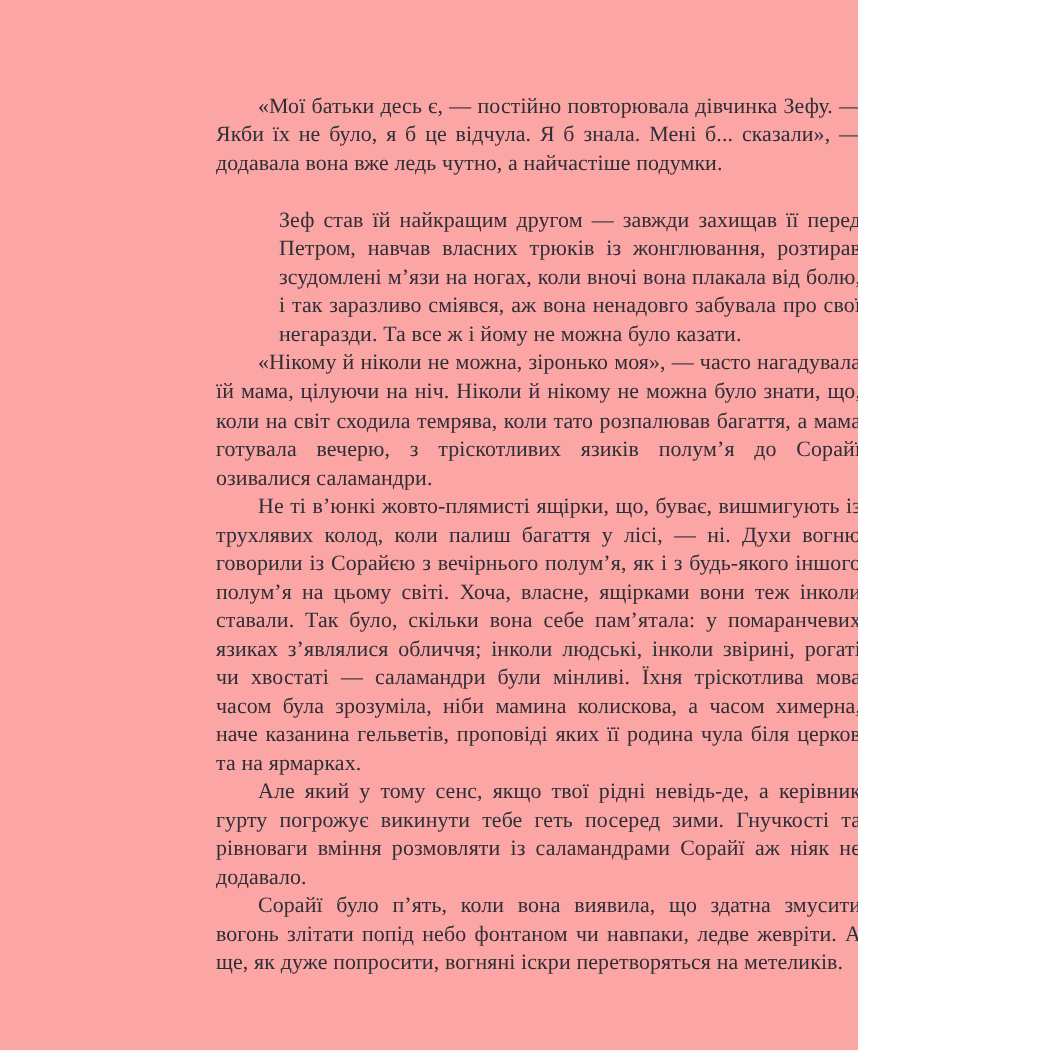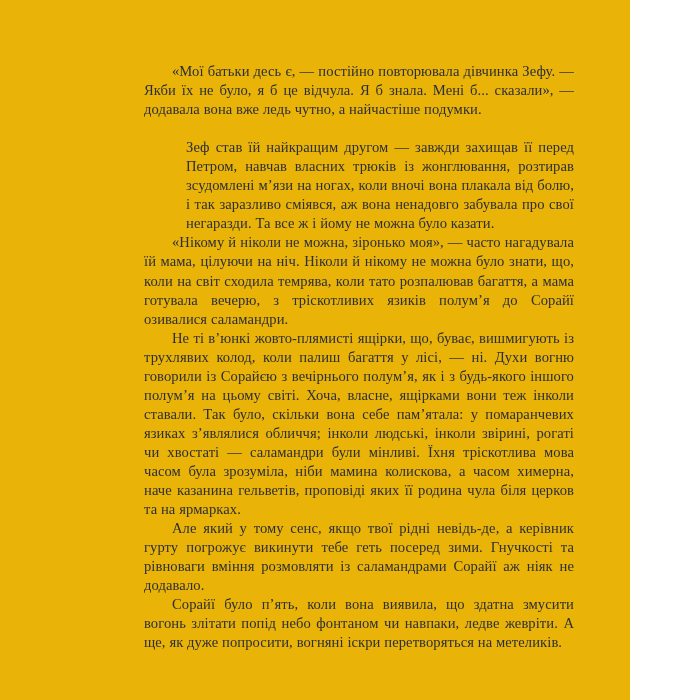--- a/index.html
+++ b/index.html
@@ -3,23 +3,23 @@
 <meta charset="utf-8">
 <title>Book page 12</title>
 <style>
   html, body {
     margin: 0;
     padding: 0;
     background: #ffffff;
   }
   .page {
     position: relative;
-    width: 630px;
+    width: 572px;
     height: 700px;
-    background: #eab308;
+    background: #fca5a5;
     overflow: hidden;
     box-sizing: border-box;
   }
   
   .page-edge {
     position: absolute;
     top: 0;
     left: 647px;
     width: 1px;
     height: 700px;

